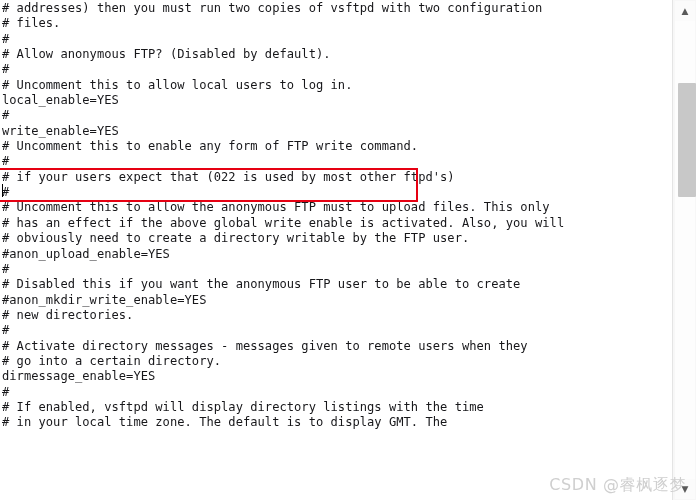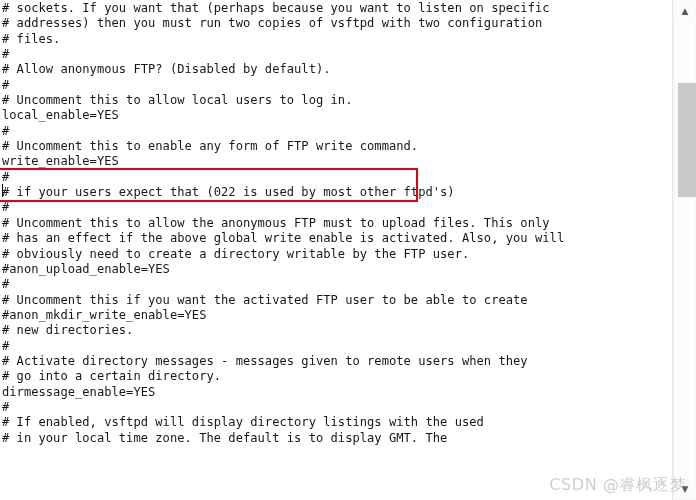--- a/index.html
+++ b/index.html
@@ -130,48 +130,47 @@
     z-index: 5;
   }
 </style>
 </head>
 <body>
 
 <div id="app">
 
   <div id="editor-pane">
     <div id="code-lines">
-        <div class="code-line"># sockets. If you want that (perhaps because you want to listen on specific</div>
         <div class="code-line"># addresses) then you must run two copies of vsftpd with two configuration</div>
         <div class="code-line"># files.</div>
         <div class="code-line">#</div>
         <div class="code-line"># Allow anonymous FTP? (Disabled by default).</div>
         <div class="code-line">#</div>
         <div class="code-line"># Uncomment this to allow local users to log in.</div>
         <div class="code-line">local_enable=YES</div>
         <div class="code-line">#</div>
+        <div class="code-line">write_enable=YES</div>
         <div class="code-line"># Uncomment this to enable any form of FTP write command.</div>
-        <div class="code-line">write_enable=YES</div>
         <div class="code-line">#</div>
         <div class="code-line"># if your users expect that (022 is used by most other ftpd's)</div>
         <div class="code-line">#</div>
         <div class="code-line"># Uncomment this to allow the anonymous FTP must to upload files. This only</div>
         <div class="code-line"># has an effect if the above global write enable is activated. Also, you will</div>
         <div class="code-line"># obviously need to create a directory writable by the FTP user.</div>
         <div class="code-line">#anon_upload_enable=YES</div>
         <div class="code-line">#</div>
-        <div class="code-line"># Uncomment this if you want the activated FTP user to be able to create</div>
+        <div class="code-line"># Disabled this if you want the anonymous FTP user to be able to create</div>
         <div class="code-line">#anon_mkdir_write_enable=YES</div>
         <div class="code-line"># new directories.</div>
         <div class="code-line">#</div>
         <div class="code-line"># Activate directory messages - messages given to remote users when they</div>
         <div class="code-line"># go into a certain directory.</div>
         <div class="code-line">dirmessage_enable=YES</div>
         <div class="code-line">#</div>
-        <div class="code-line"># If enabled, vsftpd will display directory listings with the used</div>
+        <div class="code-line"># If enabled, vsftpd will display directory listings with the time</div>
         <div class="code-line"># in your local time zone. The default is to display GMT. The</div>
       </div>
 
     <div id="annotation-box"></div>
     <div id="text-caret"></div>
   </div>
 
   <div id="scrollbar">
     <div class="sb-button" id="scroll-up-button">
       <span class="sb-arrow">▲</span>

